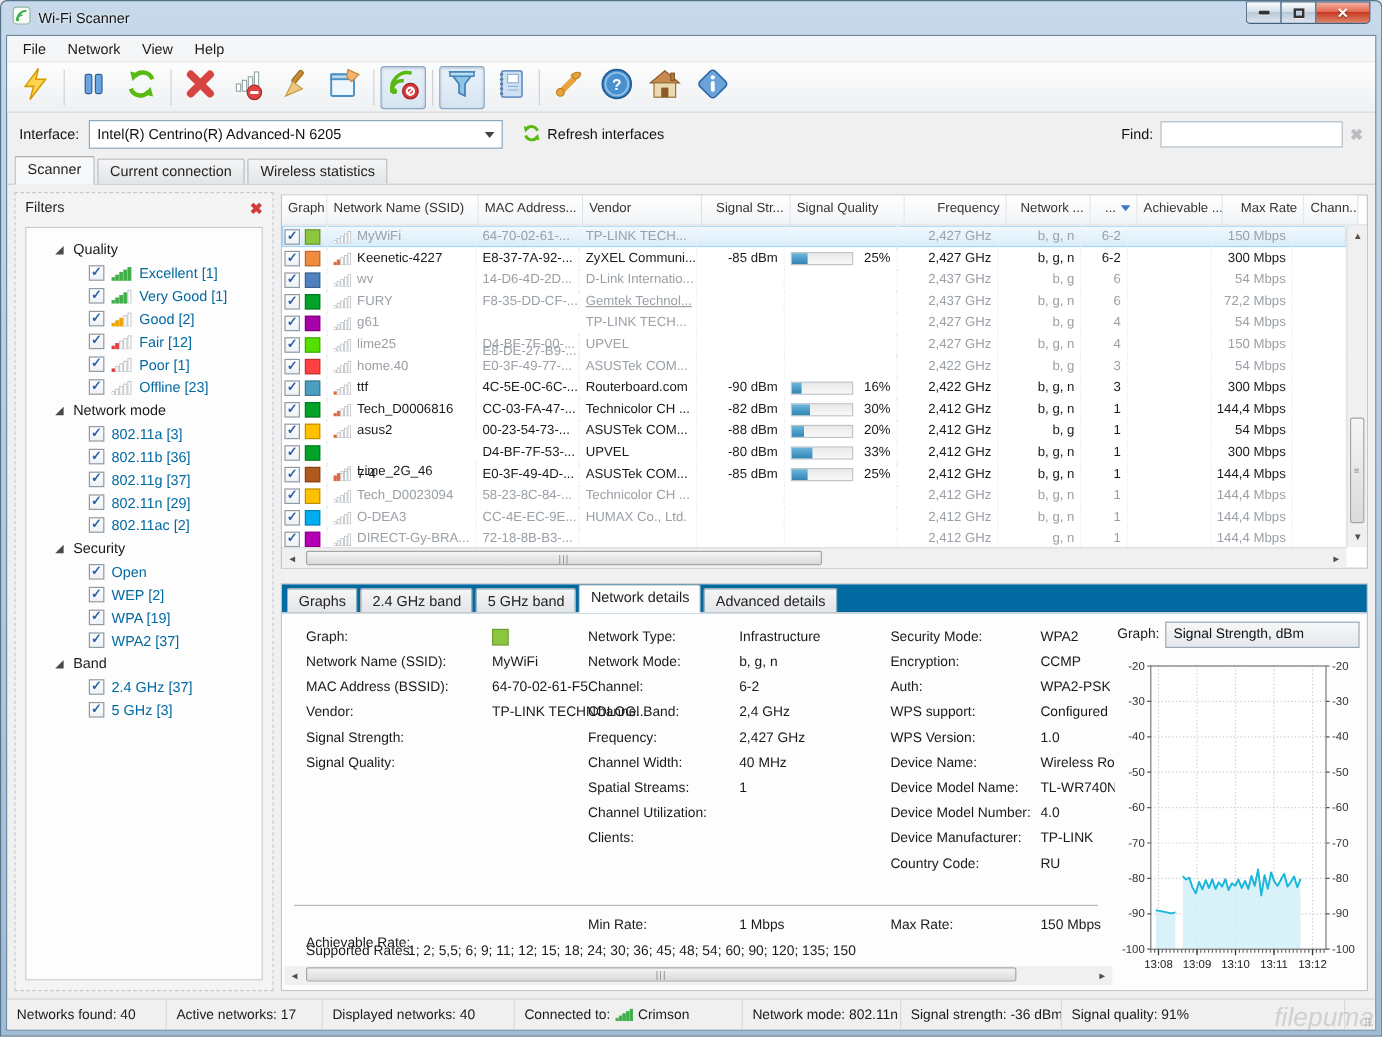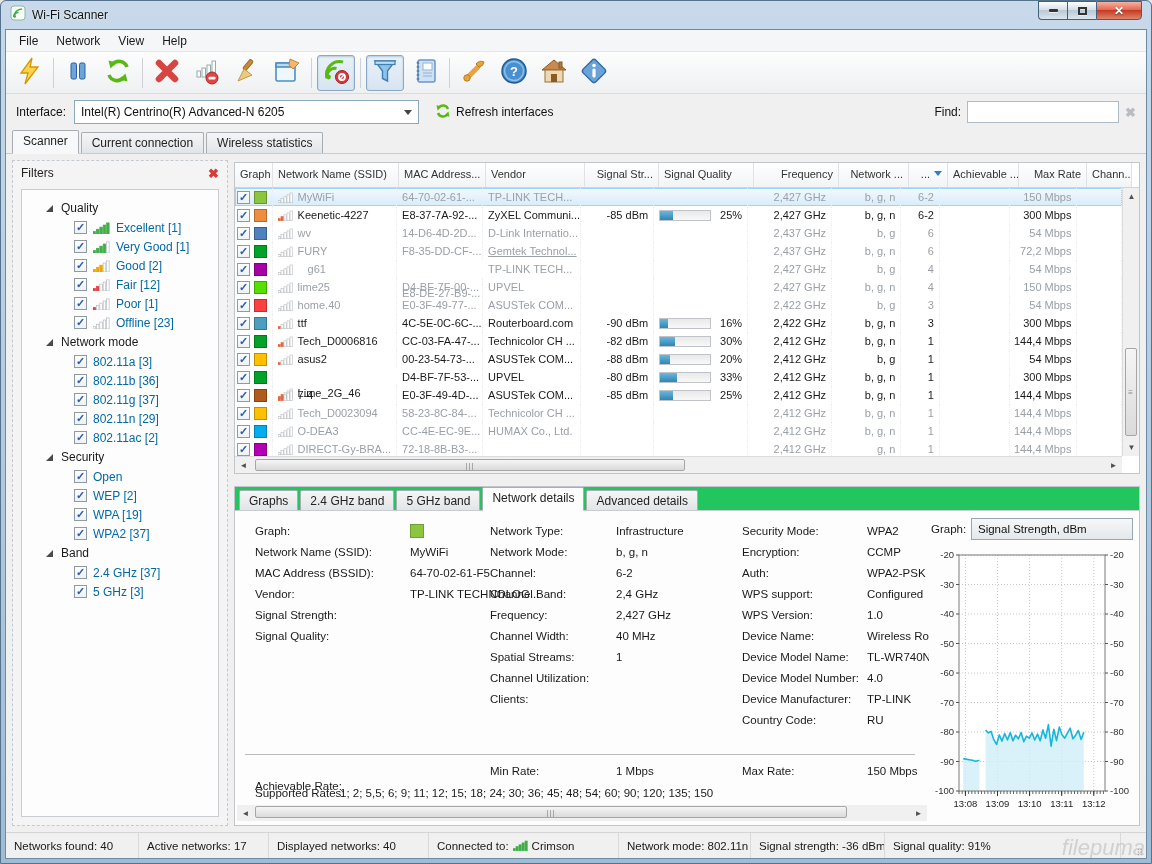--- a/index.html
+++ b/index.html
@@ -65,21 +65,21 @@
   .swatch{width:13px;height:13px;border:1px solid rgba(0,0,0,.25);}
   .qbar{width:52px;height:11px;border:1px solid #c0c4c8;background:linear-gradient(#e9e9e9,#f8f8f8);margin-right:6px;position:relative;}
   .qfill{position:absolute;left:0;top:0;bottom:0;background:linear-gradient(#6cb7dc,#2f85b5);}
   
   .sb-h{position:absolute;left:0;right:17px;bottom:0;height:17px;background:#f0f0f0;border-top:1px solid #dcdcdc;}
   .sb-v{position:absolute;top:25px;right:0;bottom:17px;width:17px;background:#f0f0f0;border-left:1px solid #dcdcdc;}
   .sb-arrow{position:absolute;width:17px;height:17px;display:flex;align-items:center;justify-content:center;color:#505050;font-size:8px;}
   .sb-thumb{position:absolute;background:linear-gradient(#f5f5f5,#dadada);border:1px solid #a6a6a6;border-radius:2px;display:flex;align-items:center;justify-content:center;color:#8a8a8a;font-size:8px;letter-spacing:1px;}
   
   .bottompanel{position:absolute;left:0;right:0;top:326px;bottom:0;background:#fdfdfd;border:1px solid #c2c6ca;}
-  .btabs{display:flex;align-items:flex-end;height:24px;border-bottom:1px solid #c8ccd0;padding-left:4px;background:#22c55e;}
+  .btabs{display:flex;align-items:flex-end;height:24px;border-bottom:1px solid #c8ccd0;padding-left:4px;background:#0369a1;}
   .btab{padding:3px 9px 4px;font-size:12px;color:#222;background:linear-gradient(#f4f5f6,#e2e5e8);border:1px solid #a7adb3;border-bottom:none;border-radius:2px 2px 0 0;margin-right:2px;height:20px;white-space:nowrap;}
   .btab.active{background:#fdfdfd;height:24px;position:relative;top:1px;border-bottom:1px solid #fdfdfd;}
   .details{position:absolute;left:0;top:24px;right:210px;bottom:0;overflow:hidden;}
   .drow{position:absolute;font-size:11.5px;color:#1a1a1a;white-space:nowrap;}
   .dsep{position:absolute;left:10px;right:14px;height:1px;background:#b9bdc1;}
   .det-scroll{position:absolute;left:2px;right:2px;bottom:4px;height:16px;background:#f0f0f0;}
   
   .graphpanel{position:absolute;right:2px;top:24px;width:208px;bottom:2px;}
   .gp-label{position:absolute;left:2px;top:12px;font-size:11.5px;color:#1a1a1a;}
   .gp-combo{position:absolute;left:42px;top:7px;right:4px;height:22px;border:1px solid #98a6b2;background:linear-gradient(#f6f7f8,#e4e8ec);display:flex;align-items:center;padding:0 6px;font-size:11.5px;color:#111;}
@@ -570,21 +570,21 @@
                 <div class="td r" style="width: 39px;">6</div>
                 <div class="td" style="width: 71px;"></div>
                 <div class="td r" style="width: 68px;">72,2 Mbps</div>
                 <div class="td" style="width: 45px;"></div>
               </div>
               <div class="trow offline">
                 <div class="td" style="width: 38px; gap: 4px; padding: 0px 2px;">
                   <span class="cb"></span>
                   <span class="swatch" style="background: rgb(168, 0, 168);"></span>
                 </div>
-                <div class="td" style="width: 126px; gap: 15px;">
+                <div class="td" style="width: 126px; gap: 5px;">
                   <span style="display: inline-flex;">
                     <svg width="15" height="11" viewBox="0 0 20 14">
                       <rect x="0" y="11" width="3" height="3" fill="#ffffff" stroke="#b5b9bd" stroke-width="0.8"></rect>
                       <rect x="4" y="8.5" width="3" height="5.5" fill="#ffffff" stroke="#b5b9bd" stroke-width="0.8"></rect>
                       <rect x="8" y="6" width="3" height="8" fill="#ffffff" stroke="#b5b9bd" stroke-width="0.8"></rect>
                       <rect x="12" y="3.5" width="3" height="10.5" fill="#ffffff" stroke="#b5b9bd" stroke-width="0.8"></rect>
                       <rect x="16" y="1" width="3" height="13" fill="#ffffff" stroke="#b5b9bd" stroke-width="0.8"></rect>
                     </svg>
                   </span>
                   <span>g61</span>

